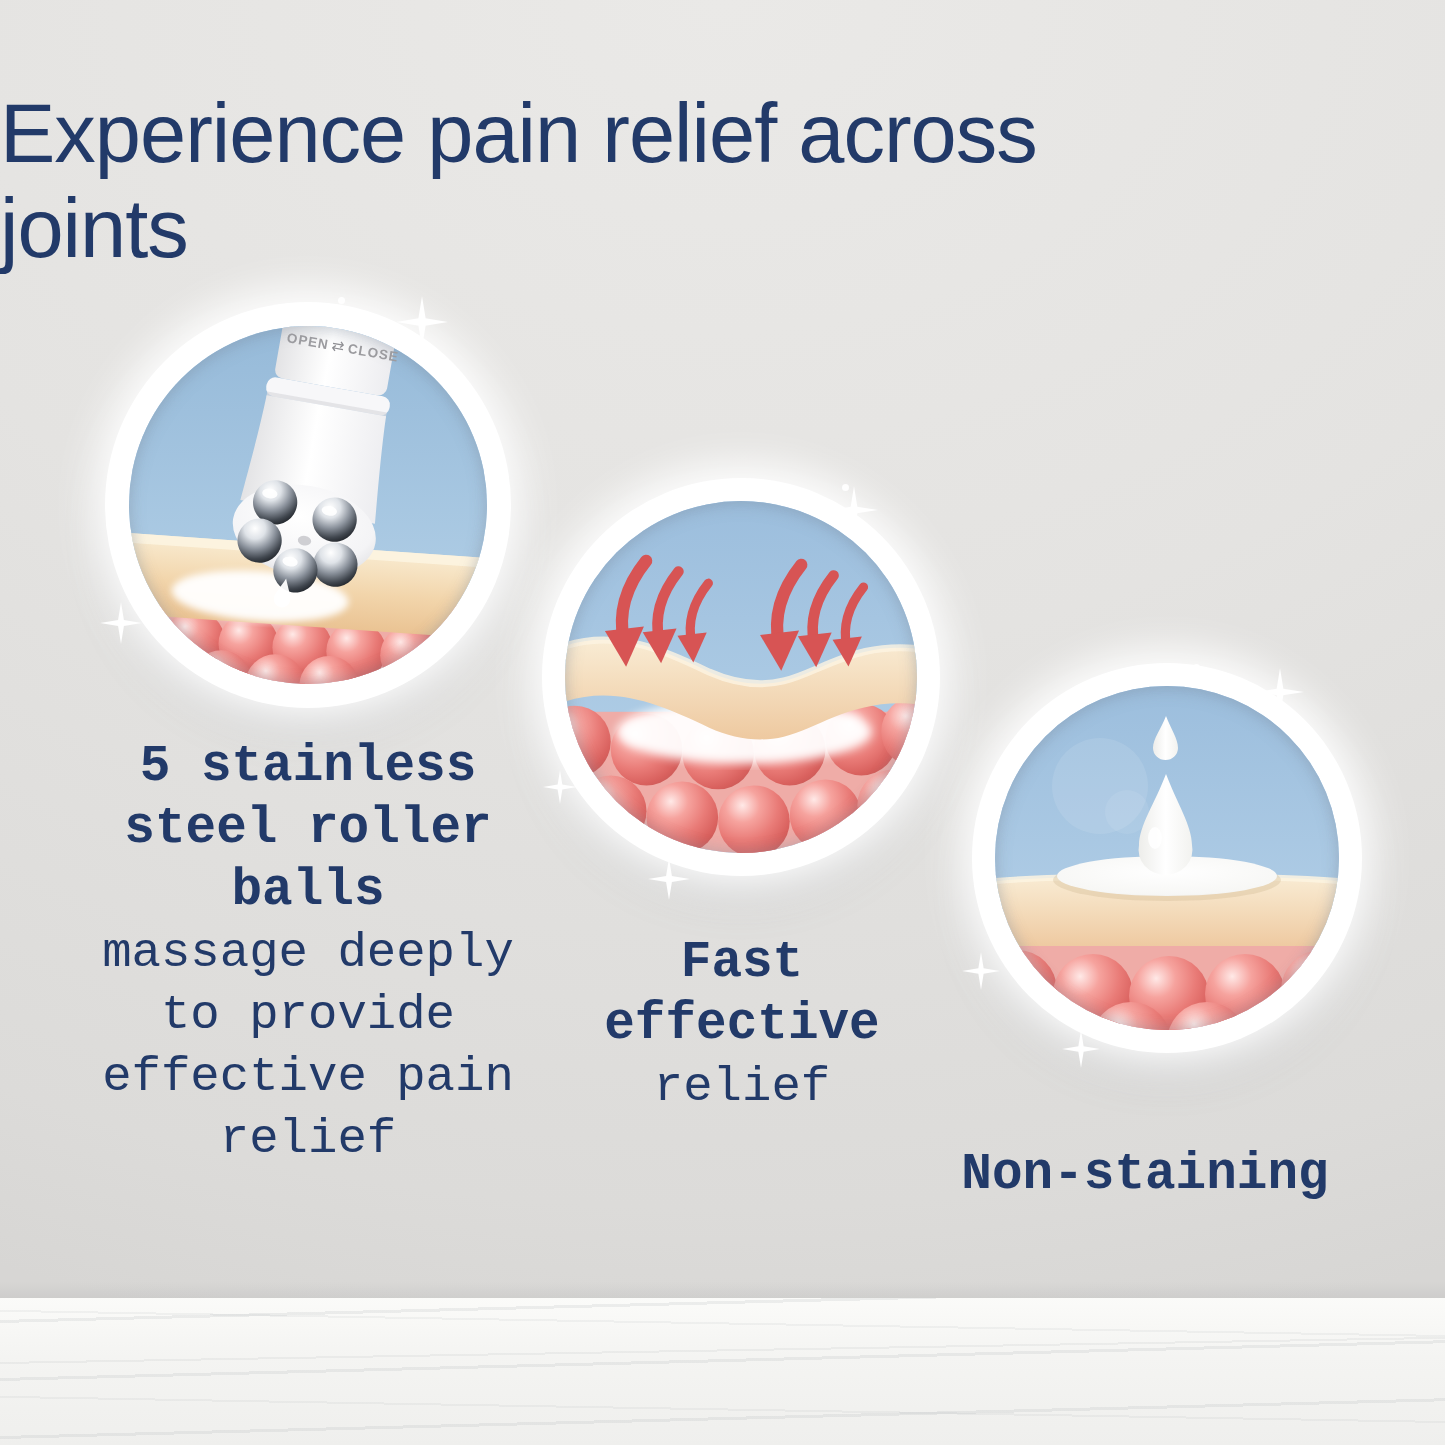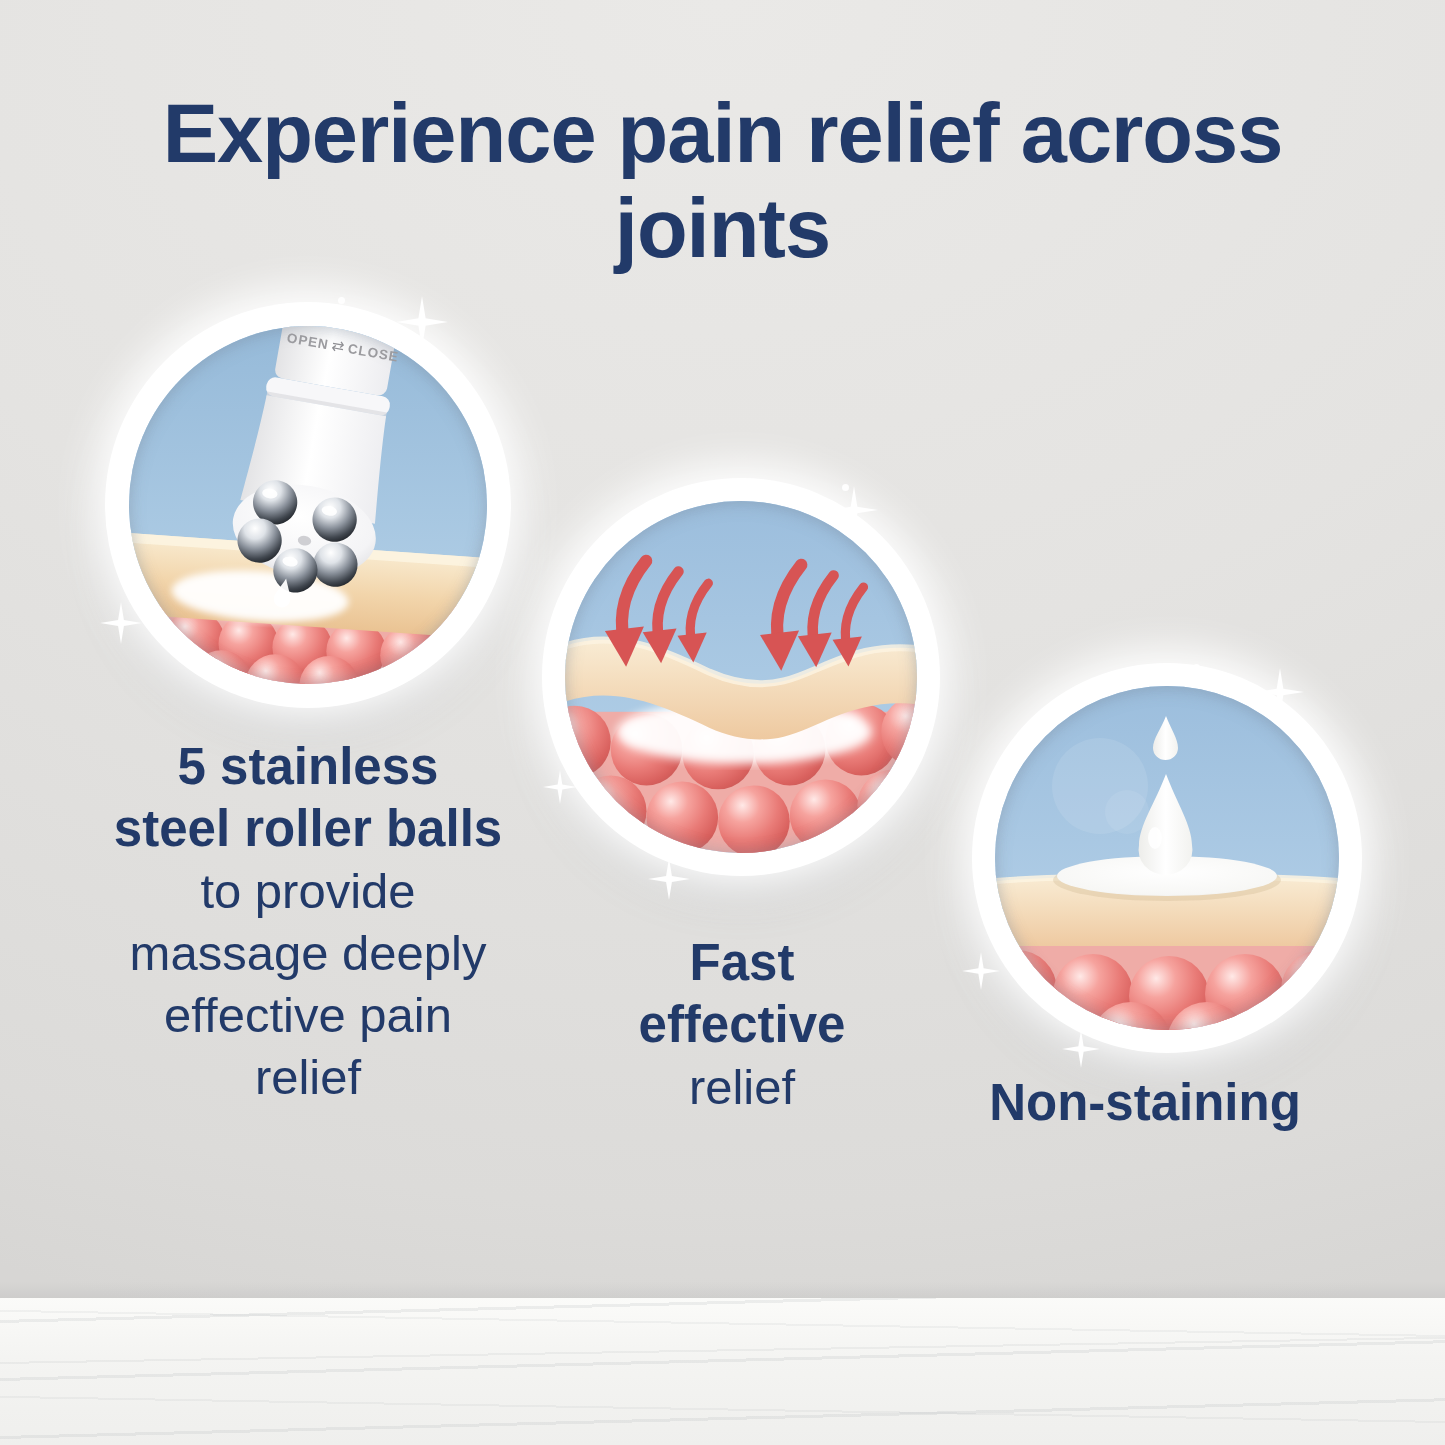--- a/index.html
+++ b/index.html
@@ -14,22 +14,22 @@
     background:
       repeating-linear-gradient(178.5deg, rgba(255,255,255,0) 0 22px, rgba(158,164,168,.16) 22px 25px, rgba(255,255,255,0) 25px 58px),
       repeating-linear-gradient(181deg, rgba(255,255,255,0) 0 37px, rgba(158,164,168,.11) 37px 39px, rgba(255,255,255,0) 39px 86px),
       repeating-linear-gradient(179deg, rgba(255,255,255,0) 0 64px, rgba(140,146,150,.10) 64px 66px, rgba(255,255,255,0) 66px 120px),
       linear-gradient(180deg,#fbfbf9 0%,#f4f4f2 40%,#efefed 100%);
   }
   .floor::before{content:"";position:absolute;left:0;right:0;top:-16px;height:16px;
     background:linear-gradient(180deg,rgba(120,122,126,0) 0%,rgba(120,122,126,.10) 100%);}
   
   .title{
-    position:absolute;left:0;right:0;top:86px;margin:0;text-align:center;
-    color:#223a69;font-size:83px;font-weight:700;letter-spacing:-1px;line-height:95px;
+    position:absolute;left:0;right:0;top:86px;margin:0;text-align:left;
+    color:#223a69;font-size:83px;font-weight:400;letter-spacing:-1px;line-height:95px;
   }
   .title .line{display:block;}
   
   .circle{position:absolute;border-radius:50%;background:#ffffff;
     box-shadow:0 0 38px 14px rgba(255,255,255,.95), 0 24px 48px -12px rgba(128,132,140,.40);}
   .scene{position:absolute;border-radius:50%;overflow:hidden;background:#a5c5e0;}
   .scene svg{display:block;width:100%;height:100%;}
   .scene::after{content:"";position:absolute;inset:0;border-radius:50%;
     box-shadow:inset 0 3px 16px rgba(115,128,145,.35), inset 0 -4px 12px rgba(160,168,180,.18);}
   .c1{left:105px;top:302px;width:406px;height:406px;}
@@ -41,26 +41,26 @@
   
   .device-label{
     position:absolute;left:136px;top:6px;width:156px;height:30px;line-height:30px;
     text-align:center;transform:rotate(10deg);
     font-size:13.5px;font-weight:700;letter-spacing:1px;color:#9b9b9f;z-index:3;
     white-space:nowrap;
   }
   .device-label .arrows{font-family:"DejaVu Sans",sans-serif;font-weight:400;font-size:15px;color:#8e8e93;padding:0 3px;}
   
   .caption{position:absolute;text-align:center;color:#223a69;}
-  .caption .line{display:block;}
+  .caption .line{display:block;font-family:Liberation Mono, monospace;}
   .cap-bold .line{font-size:51px;font-weight:700;line-height:62px;}
   .cap-reg .line{font-size:49px;font-weight:400;line-height:62px;}
   .cap1{left:40px;top:736px;width:536px;}
   .cap2{left:512px;top:932px;width:460px;}
-  .cap3{left:905px;top:1072px;width:480px;}
+  .cap3{left:905px;top:1144px;width:480px;}
   
   .sparkle{position:absolute;background:#ffffff;
     clip-path:polygon(50% 0%,57% 43%,100% 50%,57% 57%,50% 100%,43% 57%,0% 50%,43% 43%);
     filter:drop-shadow(0 0 6px rgba(255,255,255,.95));z-index:5;}
   .dot{position:absolute;width:7px;height:7px;border-radius:50%;background:rgba(255,255,255,.9);
     filter:blur(.5px);z-index:5;}
 </style>
 </head>
 <body>
 
@@ -296,22 +296,22 @@
       </svg>
     </div>
   </div>
 
   <div class="caption cap1">
     <div class="cap-bold">
       <span class="line">5 stainless</span>
       <span class="line">steel roller balls</span>
     </div>
     <div class="cap-reg">
+      <span class="line">massage deeply</span>
       <span class="line">to provide</span>
-      <span class="line">massage deeply</span>
       <span class="line">effective pain</span>
       <span class="line">relief</span>
     </div>
   </div>
 
   <div class="caption cap2">
     <div class="cap-bold">
       <span class="line">Fast</span>
       <span class="line">effective</span>
     </div>

